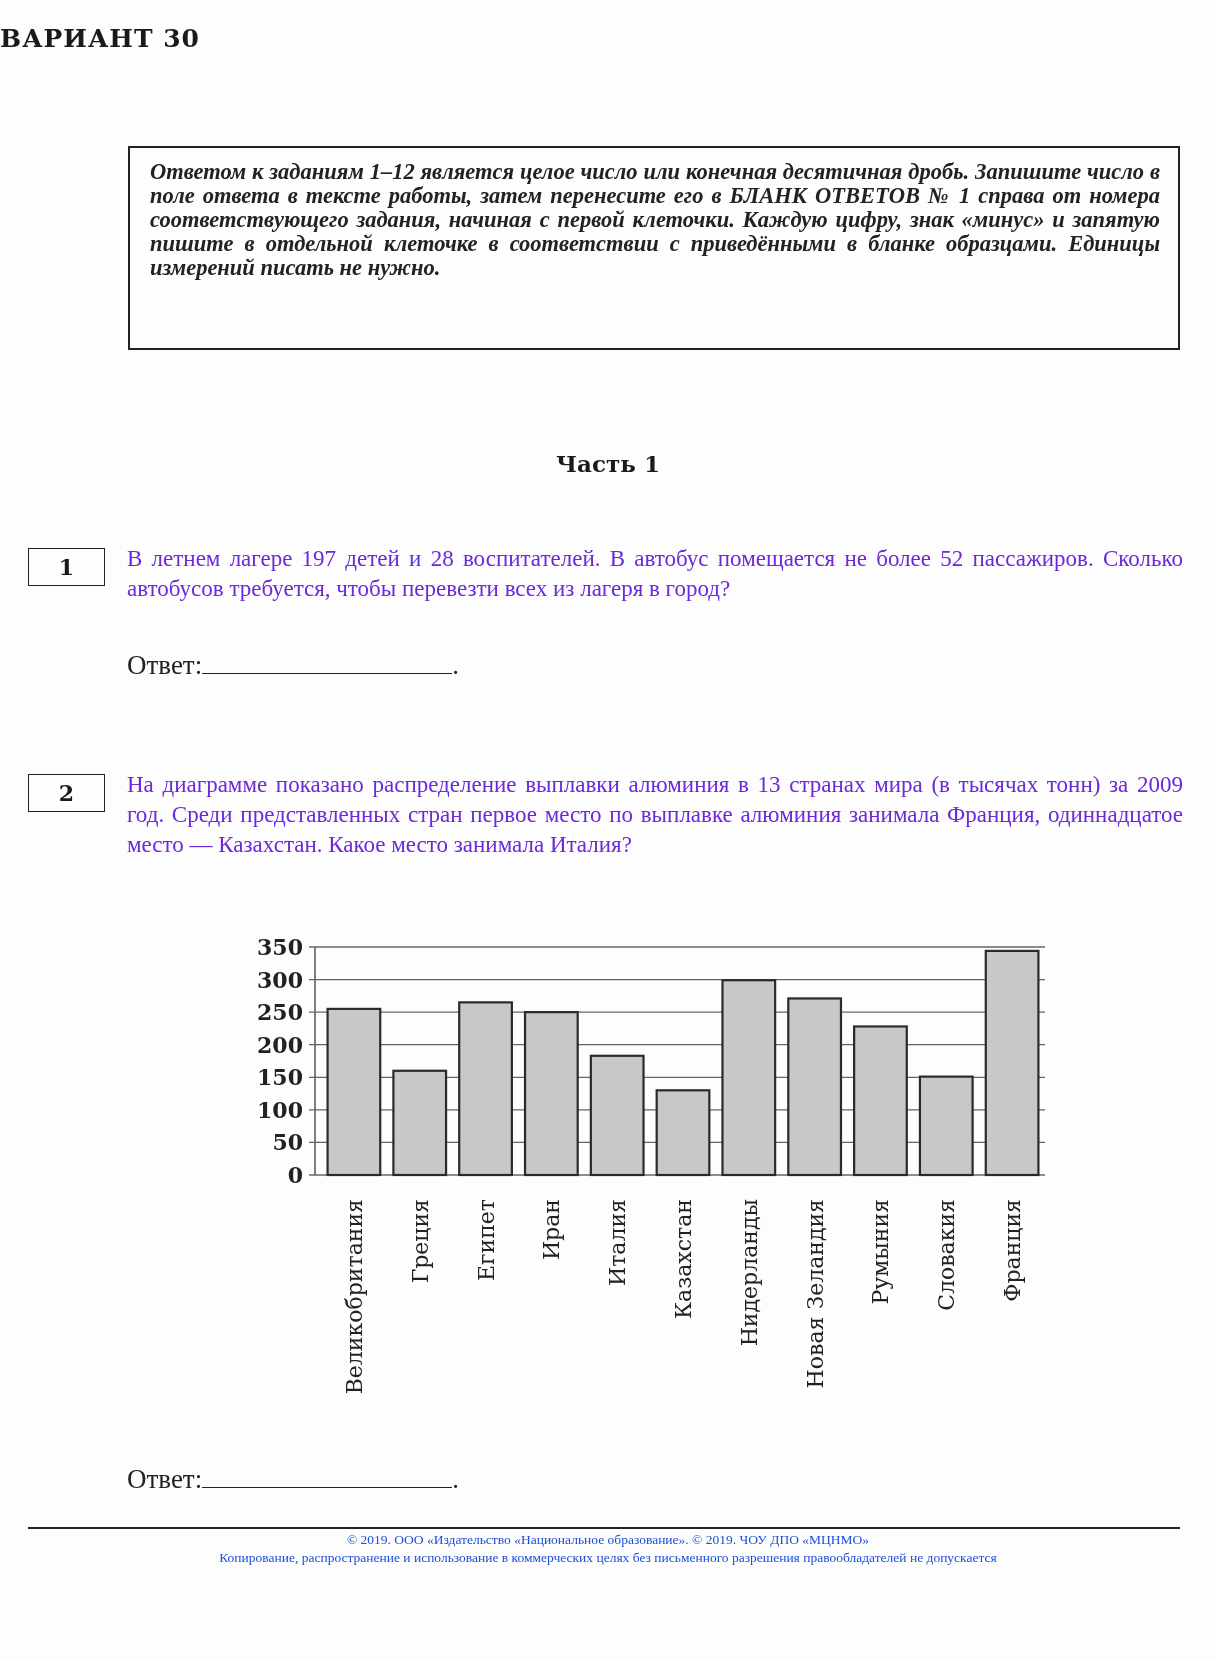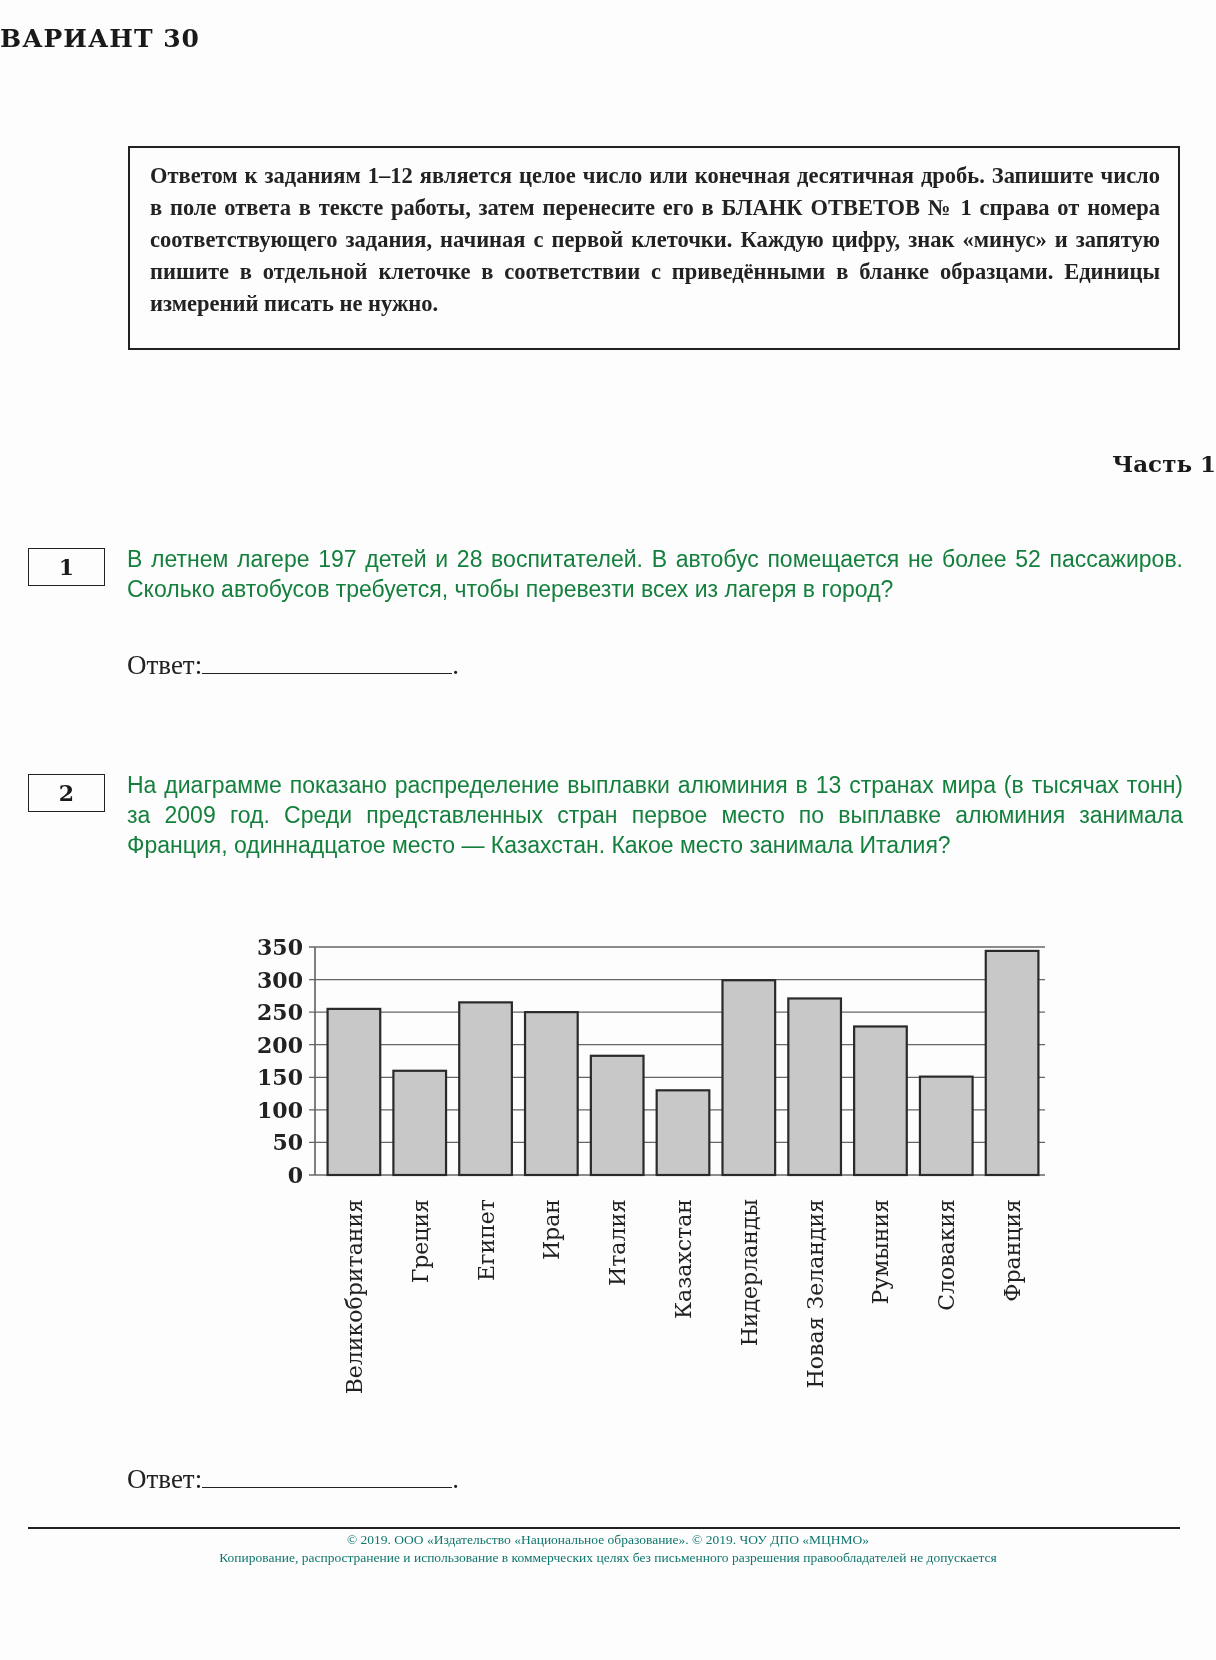--- a/index.html
+++ b/index.html
@@ -4,37 +4,37 @@
 <style>
   html, body { margin:0; padding:0; background:#fdfdfd; }
   body { width:1216px; height:1660px; position:relative; overflow:hidden;
          font-family:"DejaVu Serif", "Liberation Serif", serif; color:#1a1a1a; }
   .abs { position:absolute; }
   #variant-title { left:0; width:1216px; top:24px; 
          font-weight:bold; font-size:25px; letter-spacing:1px; }
   #instruction-box { left:128px; top:146px; width:1052px; height:204px;
          border:2px solid #222; box-sizing:border-box; }
   #instruction-text { position:absolute; left:20px; right:18px; top:12px;
-         font-family:"Liberation Serif", serif; font-weight:bold;
-         font-size:22.5px; line-height:32px; text-align:justify; color:#222; }
-  #part-title { left:0; width:1216px; top:450px; text-align:right;
+         font-family:"Liberation Serif", serif; font-style:italic; font-weight:bold;
+         font-size:22.5px; line-height:24px; text-align:justify; color:#222; }
+  #part-title { left:0; width:1216px; top:450px; text-align:center;
          font-weight:bold; font-size:23px; }
   .task-num { width:77px; height:38px; border:1.5px solid #222; box-sizing:border-box;
          text-align:center; font-weight:bold; font-size:22px; line-height:36px; }
-  .task-text { font-family:Liberation Sans, sans-serif; font-size:23px; line-height:30px;
-         text-align:justify; color:#15803d; }
+  .task-text { font-family:Liberation Serif, serif; font-size:23px; line-height:30px;
+         text-align:justify; color:#6d28d9; }
   .answer { font-family:"Liberation Serif", serif; font-size:27px; color:#222; }
   .answer .blank { display:inline-block; width:250px; border-bottom:1.5px solid #222;
          height:20px; vertical-align:baseline; }
   #chart { left:240px; top:925px; }
   .ytick { font-family:"DejaVu Serif", serif; font-weight:bold; font-size:22px; fill:#222; }
   .xlabel { font-family:"DejaVu Serif", serif; font-size:22px; fill:#222; }
   #footer-rule { left:28px; top:1527px; width:1152px; height:0; border-top:2px solid #222; }
   .footer-line { left:0; width:1216px; text-align:center; font-family:"Liberation Serif", serif;
-         font-size:13.5px; color:#0f766e; }
+         font-size:13.5px; color:#1d4ed8; }
 </style>
 </head>
 <body>
 
 <div id="variant-title" class="abs">ВАРИАНТ 30</div>
 
 <div id="instruction-box" class="abs">
   <div id="instruction-text">Ответом к заданиям 1–12 является целое число или конечная десятичная дробь. Запишите число в поле ответа в тексте работы, затем перенесите его в БЛАНК ОТВЕТОВ № 1 справа от номера соответствующего задания, начиная с первой клеточки. Каждую цифру, знак «минус» и запятую пишите в отдельной клеточке в соответствии с приведёнными в бланке образцами. Единицы измерений писать не нужно.</div>
 </div>
 

